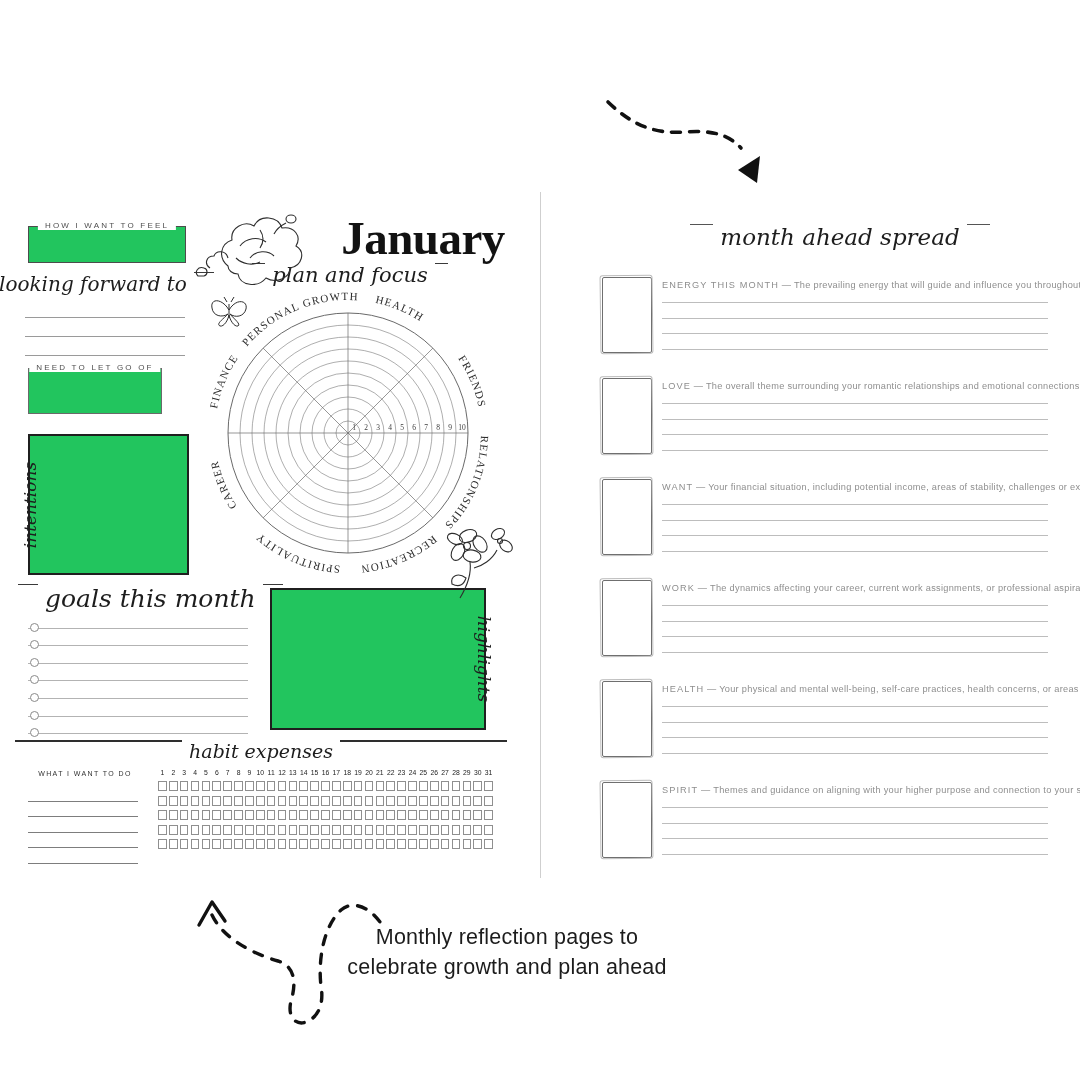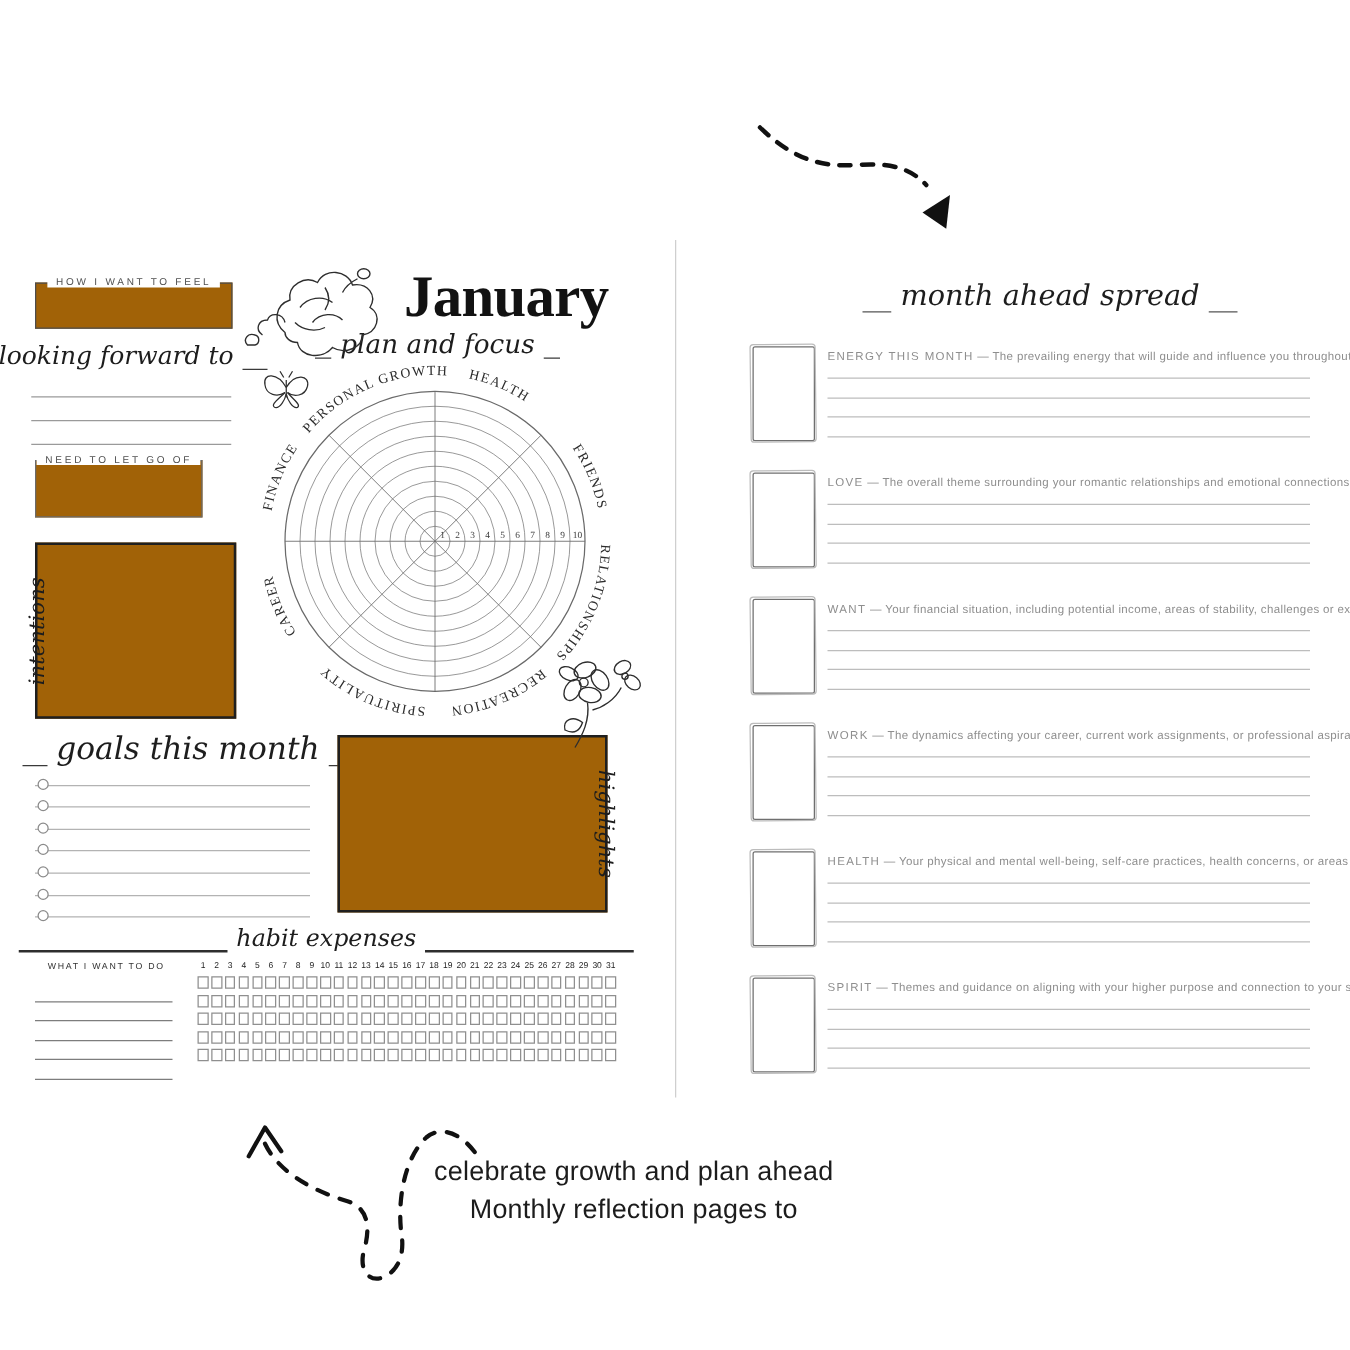--- a/index.html
+++ b/index.html
@@ -10,27 +10,27 @@
   .annotation{position:absolute;text-align:center;font-size:21.5px;line-height:30px;
               color:#1c1c1c;letter-spacing:.2px;}
   .ann-top{left:270px;top:57px;width:420px;}
   .ann-bottom{left:312px;top:922px;width:390px;}
 
   
   .divider{position:absolute;left:540px;top:192px;width:1px;height:686px;background:#cfcfcf;}
 
   
   .script{font-family:"DejaVu Serif",serif;font-style:italic;color:#1d1d1d;}
-  .script-head{position:absolute;display:flex;align-items:flex-end;gap:7px;white-space:nowrap;}
+  .script-head{position:absolute;display:flex;align-items:flex-start;gap:7px;white-space:nowrap;}
   .script-head .flr{flex:1;border-top:1px solid #3a3a3a;height:0;}
   .script-head .flr.thick{border-top-width:2px;border-top-color:#2e2e2e;}
   .script-head .flr.short{flex:0 0 20px;}
 
   
-  .lbox{position:absolute;background:#a16207;box-sizing:border-box;}
+  .lbox{position:absolute;background:#22c55e;box-sizing:border-box;}
   .feel-box{left:28px;top:226px;width:158px;height:37px;border:1.5px solid #4c4c4c;}
   .letgo-box{left:28px;top:368px;width:134px;height:46px;border:1.2px solid #6a6a6a;}
   .intent-box{left:28px;top:434px;width:161px;height:141px;border:2px solid #1f1f1f;}
   .hl-box{left:270px;top:588px;width:216px;height:142px;border:2px solid #1f1f1f;}
   .legend{position:absolute;top:-6px;left:50%;transform:translateX(-50%);background:#fff;
           padding:0 7px;font-size:8px;letter-spacing:2.2px;color:#4f4f4f;white-space:nowrap;}
   .rot-label{position:absolute;white-space:nowrap;font-size:17px;}
   .rot-left{left:0;top:50%;transform:translate(-50%,-50%) rotate(-90deg);}
   .rot-right{left:100%;top:50%;transform:translate(-50%,-50%) rotate(90deg);}
 
@@ -42,21 +42,21 @@
   .w-line2{height:14.6px;border-bottom:1px solid #7d7d7d;}
 
   
   .goals-head{left:18px;top:584px;width:240px;font-size:25px;}
   .goals-rows{position:absolute;left:28px;top:611px;width:220px;}
   .goal-row{position:relative;height:16.6px;border-bottom:1px solid #b3b3b3;}
   .goal-bullet{position:absolute;left:2px;bottom:-4px;width:7px;height:7px;border:1px solid #8a8a8a;
                border-radius:50%;background:#fff;}
 
   
-  .january{position:absolute;left:295px;top:211px;width:220px;text-align:center;
+  .january{position:absolute;left:313px;top:211px;width:220px;text-align:center;
            font-family:"Liberation Serif",serif;font-weight:700;font-size:47px;color:#121212;
            letter-spacing:-.5px;}
   .paf-head{left:252px;top:263px;width:196px;font-size:21px;justify-content:center;}
   .wheel-svg{position:absolute;left:188px;top:273px;width:320px;height:320px;}
 
   
   .habit-head{left:15px;top:740px;width:492px;font-size:19px;}
   .what-label{position:absolute;left:30px;top:770px;width:110px;text-align:center;font-size:7px;
               letter-spacing:1.4px;color:#333;}
   .habit-days{position:absolute;left:157px;top:769px;width:337px;display:grid;
@@ -502,22 +502,22 @@
           <div class="sec-text"><span class="sec-label">SPIRIT</span><span class="sec-dash"> — </span><span class="sec-desc">Themes and guidance on aligning with your higher purpose and connection to your spiritual path.</span></div>
           <div class="sec-line" style="top: 27px;"></div>
           <div class="sec-line" style="top: 42.6px;"></div>
           <div class="sec-line" style="top: 58.2px;"></div>
           <div class="sec-line" style="top: 73.8px;"></div>
         </div>
       </div>
   </section>
 
   <div class="annotation ann-bottom">
+    <div>Monthly reflection pages to</div>
     <div>celebrate growth and plan ahead</div>
-    <div>Monthly reflection pages to</div>
   </div>
 
   <svg class="deco" style="left:193px;top:893px" width="225" height="150" viewBox="0 0 225 150">
     <path d="M 6,32 L 19,9 L 32,28" fill="none" stroke="#111" stroke-width="3.4" stroke-linecap="round" stroke-linejoin="round"></path>
     <path d="M 19,22 C 30,45 58,60 85,68 C 101,73 104,88 98,108 C 94,124 103,133 113,129 C 126,124 131,110 128,93 C 125,68 130,34 148,17 C 160,7 176,14 187,29" fill="none" stroke="#111" stroke-width="3.4" stroke-linecap="round" stroke-dasharray="9 10"></path>
   </svg>
 
 </div>
 
 </body></html>

